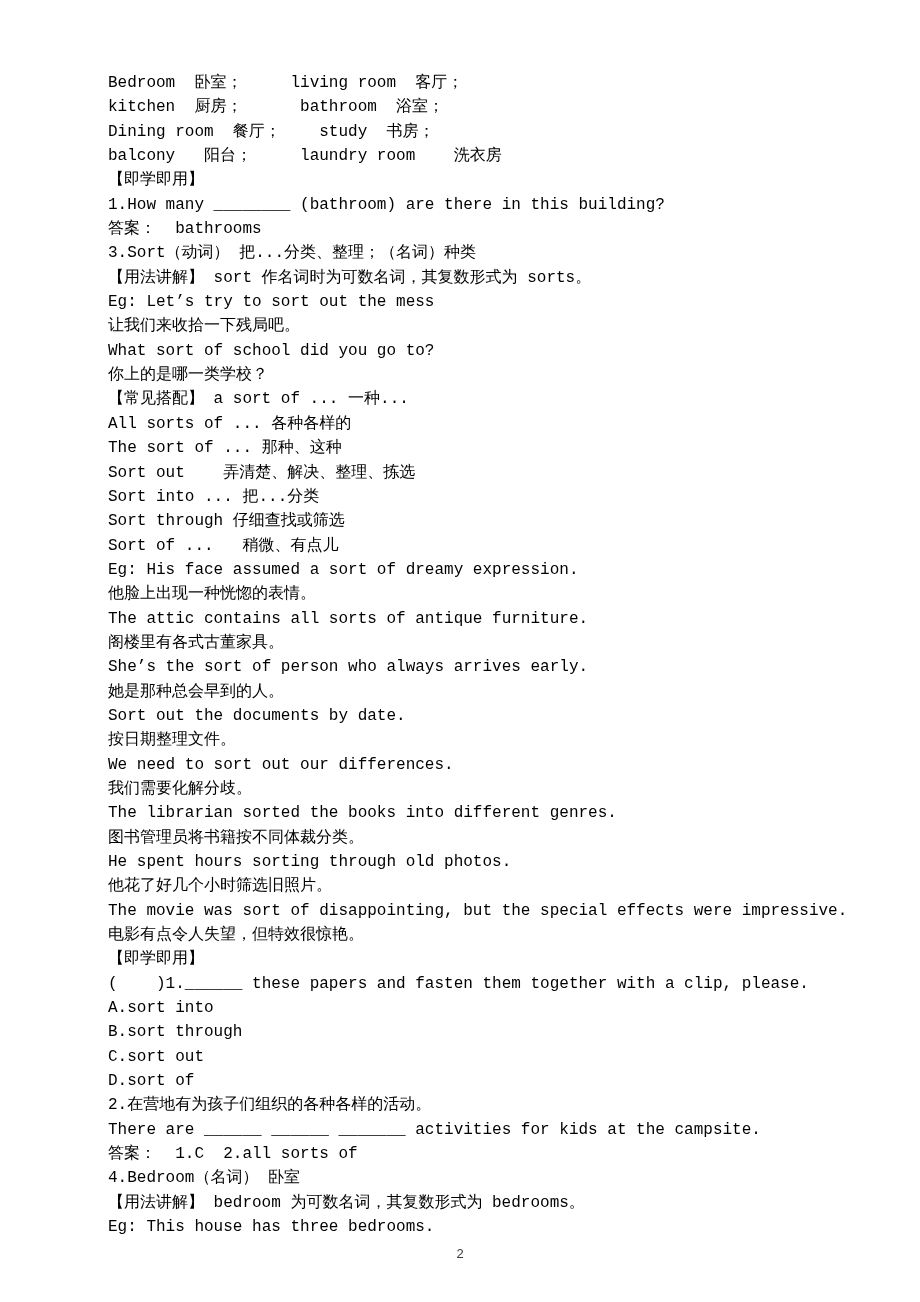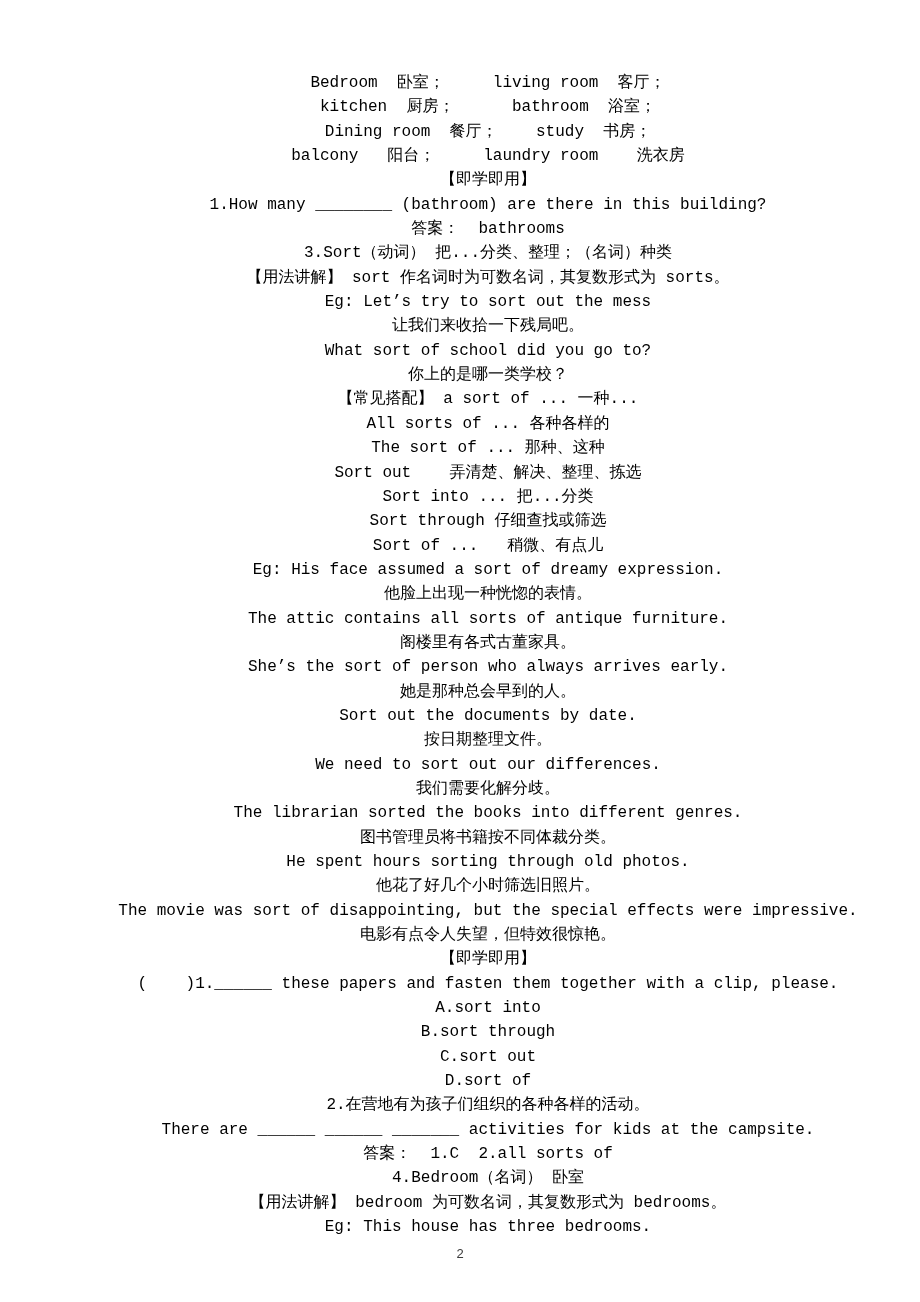--- a/index.html
+++ b/index.html
@@ -18,21 +18,20 @@
   .doc-lines {
     position: absolute;
     left: 108px;
     top: 71px;
     width: 760px;
     color: #000000;
     font-size: 16px;
     line-height: 24.35px;
     white-space: pre;
     font-family: "Liberation Mono", "DejaVu Sans Mono", monospace;
-    text-align: center;
   }
   .line {
     height: 24.35px;
   }
   .page-number {
     position: absolute;
     top: 1246px;
     left: 0;
     width: 100%;
     text-align: center;

